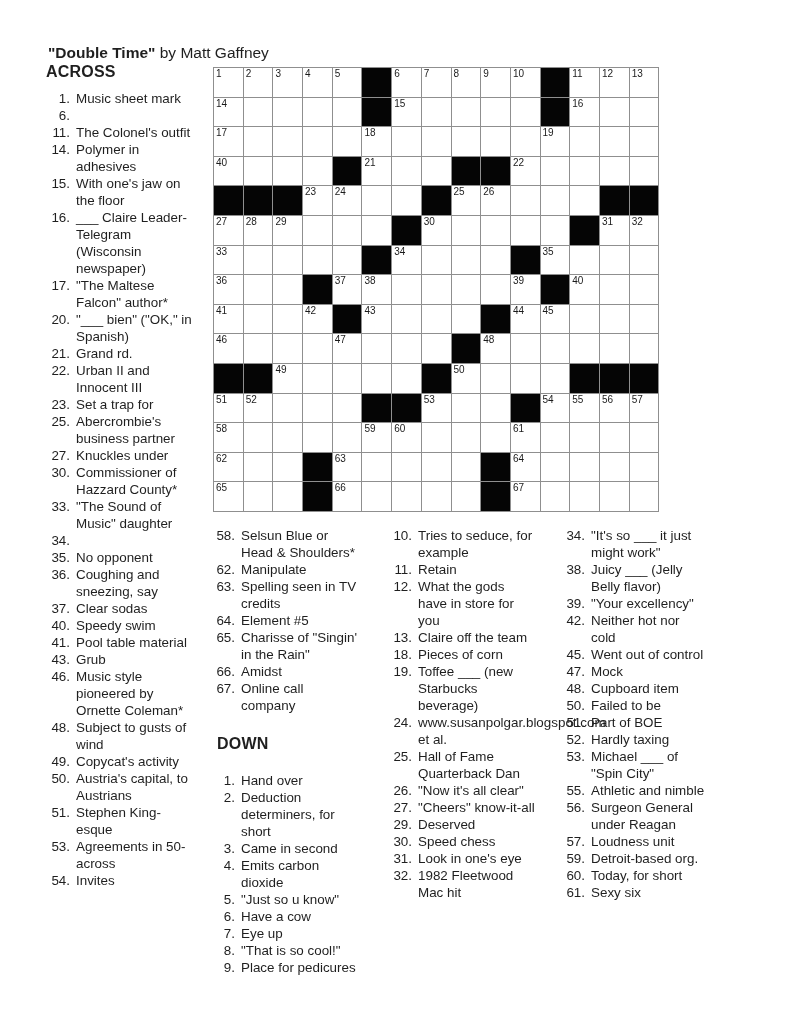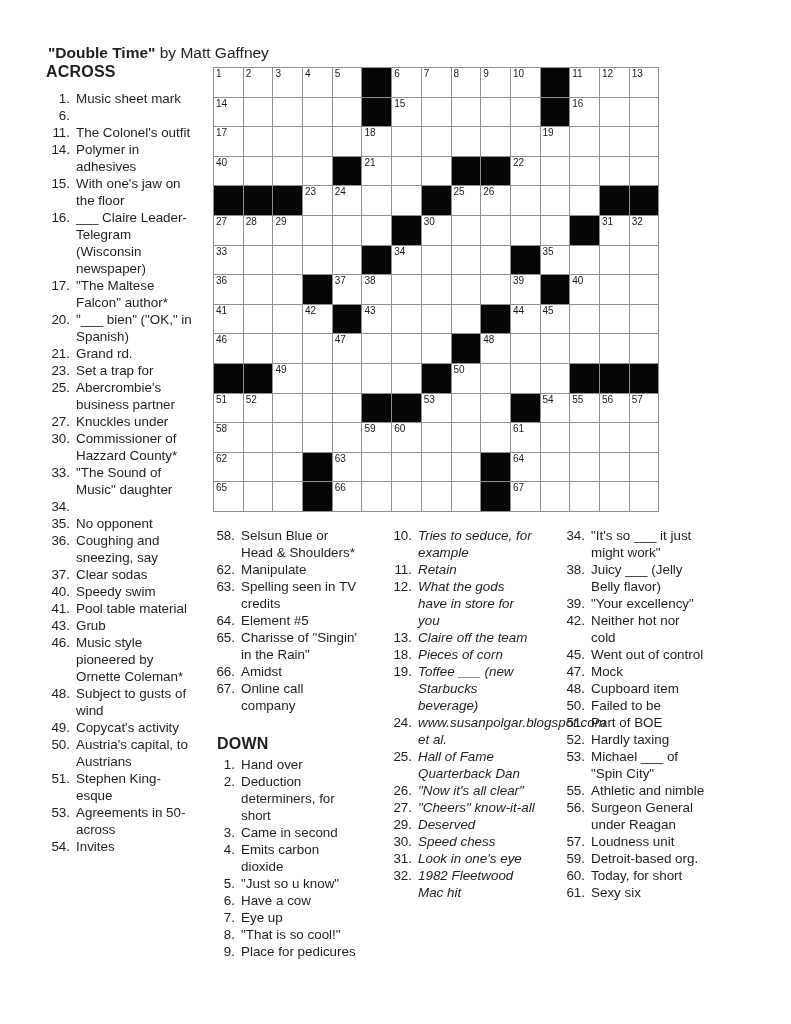--- a/index.html
+++ b/index.html
@@ -8,24 +8,24 @@
   .title{position:absolute;left:48px;top:44px;font-size:15.5px;white-space:nowrap;}
   .title .tq{font-weight:bold;}
   .sec-header{font-weight:bold;font-size:16px;letter-spacing:.2px;}
   #across-header{position:absolute;left:46px;top:63px;}
   .clue-col{position:absolute;font-size:13.4px;line-height:17px;}
   .clue{display:flex;align-items:flex-start;}
   .clue .cn{flex:0 0 30px;text-align:right;padding-right:6px;box-sizing:border-box;}
   .clue .ct{display:block;}
   #col1{left:46px;top:90px;}   #col1 .ct{width:130px;}
   #col2{left:211px;top:527px;} #col2 .ct{width:128px;}
-  #col3{left:388px;top:527px;} #col3 .ct{width:136px;font-style:italic;}
+  #col3{left:388px;top:527px;} #col3 .ct{width:136px;}
   #col4{left:561px;top:527px;} #col4 .ct{width:130px;}
   .nowrap{white-space:nowrap;}
-  #down-header{margin:21px 0 4px 6px;}
+  #down-header{margin:21px 0 20px 6px;}
   .grid{position:absolute;left:213px;top:67px;display:grid;
         grid-template-columns:repeat(15,28.7px);grid-auto-rows:28.6px;
         gap:1px;padding:1px;background:#8f8f8f;}
   .cell{position:relative;background:#ffffff;}
   .cell.black{background:#050505;}
   .cell .num{position:absolute;top:0;left:2px;font-size:10px;line-height:11px;color:#1a1a1a;}
 </style>
 </head>
 <body>
 
@@ -89,20 +89,27 @@
           <div>Spanish)</div>
         </span>
       </div>
       <div class="clue">
         <span class="cn">21.</span>
         <span class="ct">
           <div>Grand rd.</div>
         </span>
       </div>
       <div class="clue">
+        <span class="cn">22.</span>
+        <span class="ct">
+          <div>Urban II and</div>
+          <div>Innocent III</div>
+        </span>
+      </div>
+      <div class="clue">
         <span class="cn">23.</span>
         <span class="ct">
           <div>Set a trap for</div>
         </span>
       </div>
       <div class="clue">
         <span class="cn">25.</span>
         <span class="ct">
           <div>Abercrombie's</div>
           <div>business partner</div>

